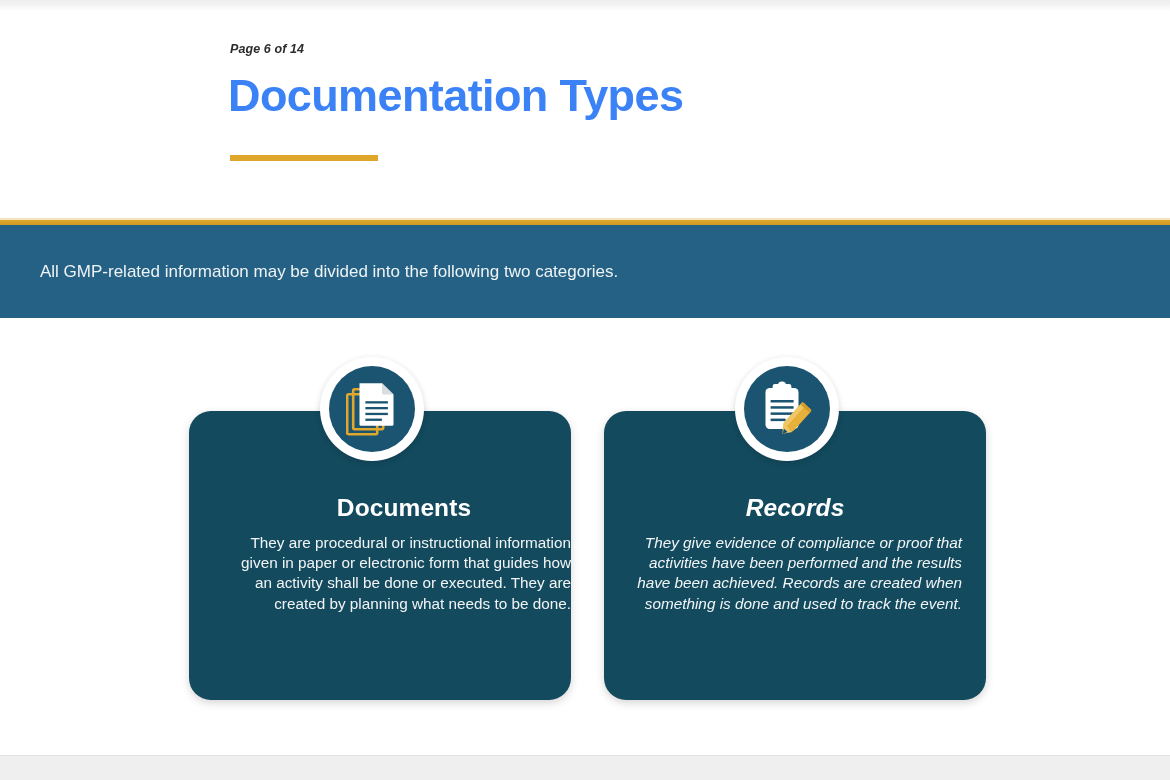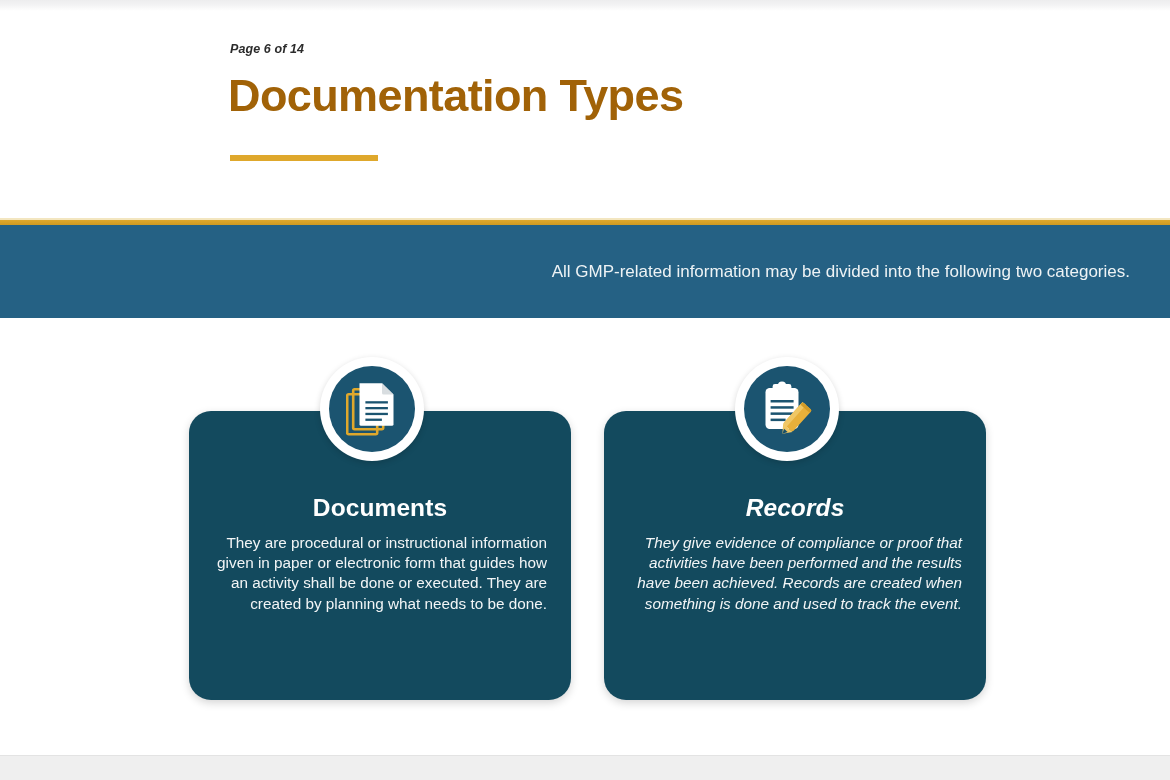--- a/index.html
+++ b/index.html
@@ -42,21 +42,21 @@
     color: #2c2c2c;
     letter-spacing: 0.1px;
     white-space: nowrap;
   }
   .page-title {
     position: absolute;
     left: 228px;
     top: 59px;
     font-size: 45px;
     font-weight: bold;
-    color: #a16207;
+    color: #3b82f6;
     letter-spacing: -0.6px;
     white-space: nowrap;
     line-height: 1.15;
   }
   .title-rule {
     position: absolute;
     left: 230px;
     top: 144px;
     width: 148px;
     height: 6px;
@@ -76,21 +76,21 @@
 
   
   .banner {
     position: absolute;
     top: 225px; left: 0;
     width: 1170px;
     height: 93px;
     background: #256184;
     display: flex;
     align-items: center;
-    justify-content: flex-end;
+    justify-content: flex-start;
   }
   .banner-text {
     font-size: 17px;
     color: #eef3f5;
     text-align: center;
     padding: 0 40px;
     line-height: 1.4;
   }
 
   
@@ -105,21 +105,21 @@
   .card {
     position: absolute;
     top: 93px;
     width: 382px;
     height: 289px;
     background: #134a5e;
     border-radius: 22px;
     box-shadow: 0 3px 9px rgba(0,0,0,0.17);
     box-sizing: border-box;
   }
-  .card-left  { left: 189px; }
+  .card-left  { left: 189px; padding-left: 24px; }
   .card-right { left: 604px; font-style: italic; }
 
   .card-inner {
     position: relative;
     width: 100%;
     height: 100%;
   }
   .c-title {
     position: absolute;
     top: 83px;

